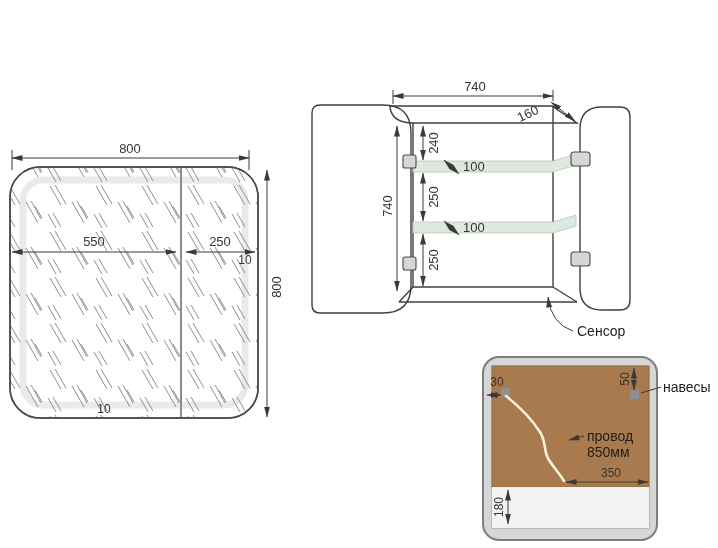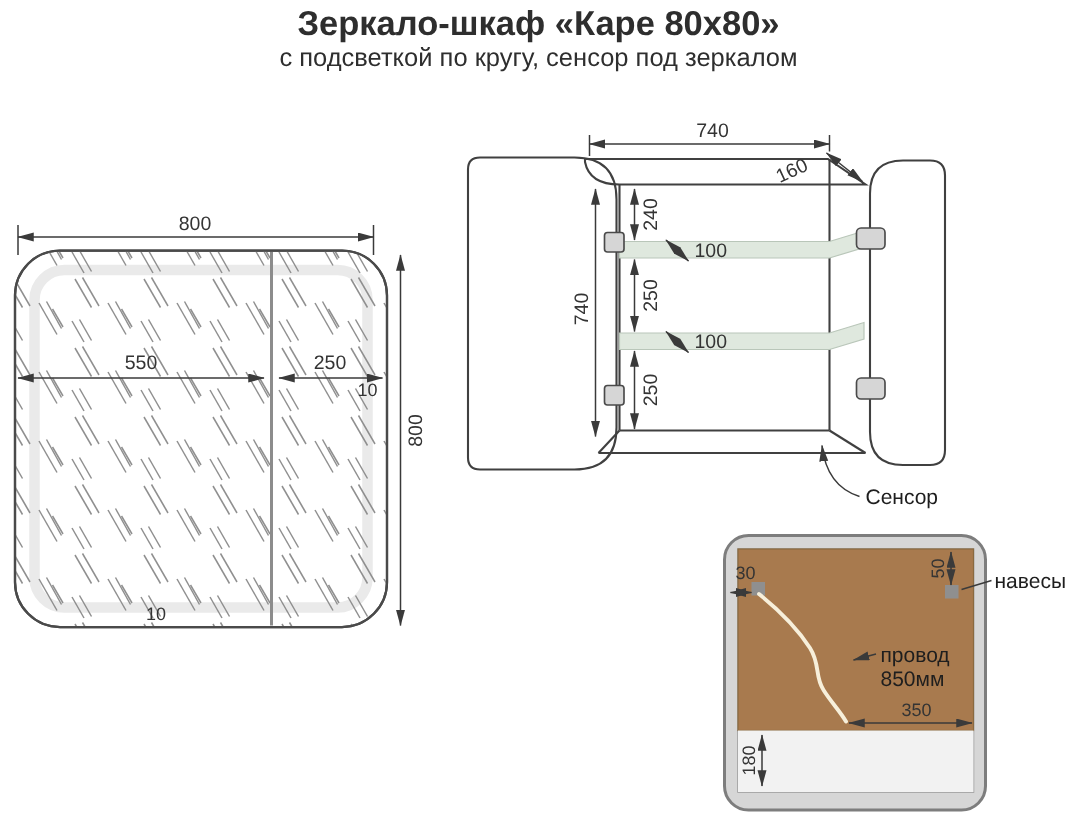--- a/index.html
+++ b/index.html
@@ -15,24 +15,20 @@
   .lbl{font-size:14px;fill:#1e1e1e;}
   .ln{stroke:#404040;stroke-width:1.4;fill:none;}
   .thin{stroke:#3a3a3a;stroke-width:1;fill:none;}
   .dim{stroke:#3a3a3a;stroke-width:1;fill:none;}
 </style>
 </head>
 <body>
 
 <div class="page">
 
-  <div class="hdr">
-    <div class="title">Зеркало-шкаф «Каре 80х80»</div>
-    <div class="subtitle">с подсветкой по кругу, сенсор под зеркалом</div>
-  </div>
 
   <svg width="718" height="548" viewBox="0 0 718 548">
     <defs>
       <marker id="mE" markerWidth="12" markerHeight="8" refX="10.5" refY="3" orient="auto" markerUnits="userSpaceOnUse">
         <path d="M0,0 L11,3 L0,6 Z" fill="#3a3a3a"></path>
       </marker>
       <marker id="mS" markerWidth="12" markerHeight="8" refX="10.5" refY="3" orient="auto-start-reverse" markerUnits="userSpaceOnUse">
         <path d="M0,0 L11,3 L0,6 Z" fill="#3a3a3a"></path>
       </marker>
       <pattern id="glint" width="46" height="46" patternUnits="userSpaceOnUse">

